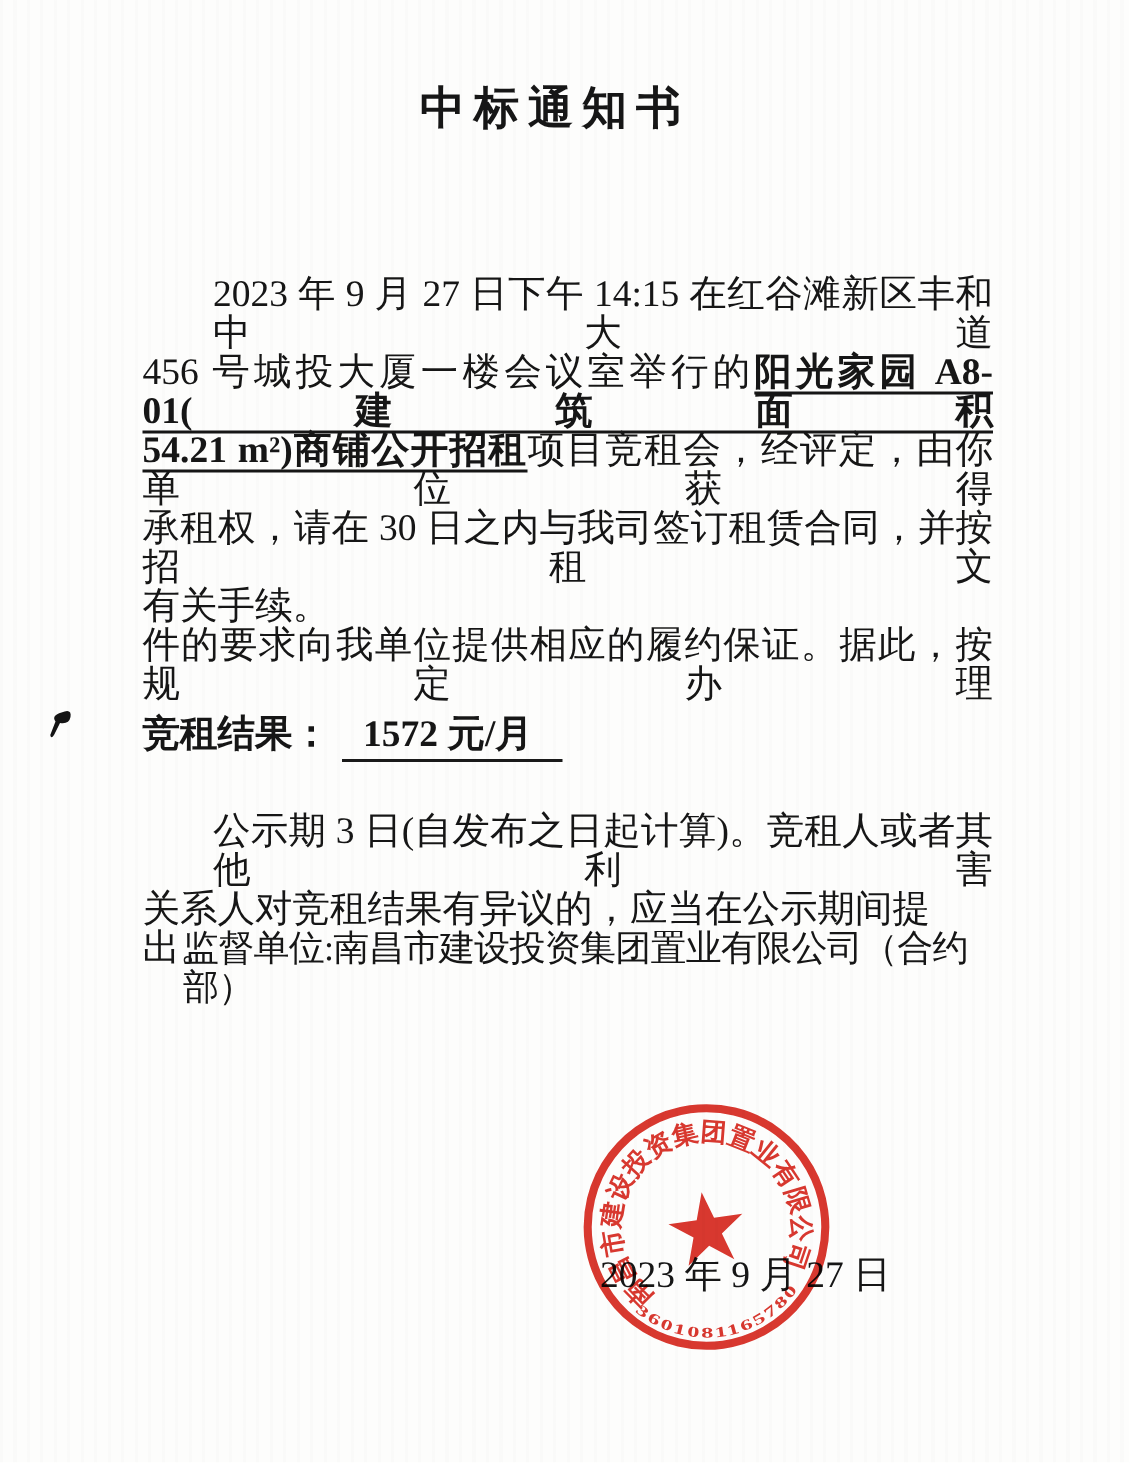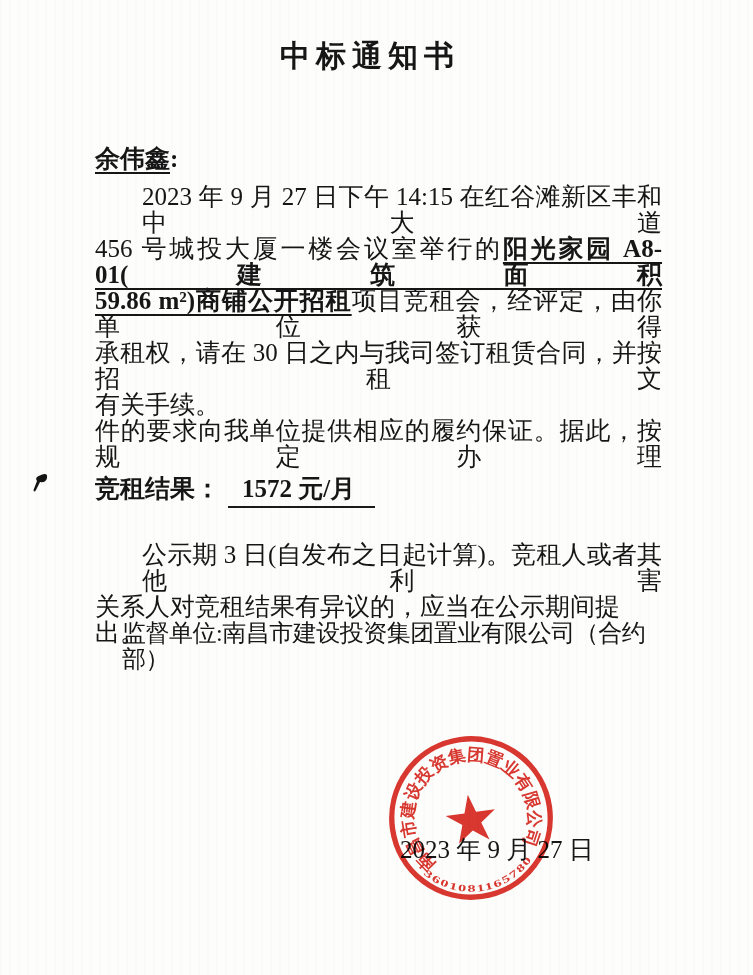--- a/index.html
+++ b/index.html
@@ -4,21 +4,21 @@
 <style>
   html,body { margin:0; padding:0; background:#ffffff; }
   .page {
     position:relative; width:753px; height:975px; overflow:hidden;
     background:#fdfdfc;
     background-image: repeating-linear-gradient(90deg, rgba(0,0,0,0.012) 0 2px, transparent 2px 9px);
     font-family:"Liberation Serif","DejaVu Serif",serif;
     color:#161616;
   }
   .doc-title {
-    position:absolute; top:36px; left:60px; width:620px;
+    position:absolute; top:52px; left:60px; width:620px;
     text-align:center; font-size:30px; font-weight:700; letter-spacing:6px;
   }
   .body-col { position:absolute; left:95px; width:567px; }
   .addressee { top:142px; font-size:25px; font-weight:700; }
   .addressee .u-name { text-decoration:underline; text-decoration-thickness:2px; text-underline-offset:5px; }
   .para1 { top:184px; }
   .para2 { top:542px; }
   .tline { font-size:25px; line-height:26px; white-space:normal; }
   .tline.just { text-align:justify; text-align-last:justify; }
   .tline.ind  { padding-left:47px; }
@@ -41,28 +41,25 @@
   .seal text { font-family:"Liberation Serif","DejaVu Serif",serif; font-weight:700; }
   .ink-mark { position:absolute; left:28px; top:468px; }
 </style>
 </head>
 <body>
 
 <div class="page">
 
   <div class="doc-title">中标通知书</div>
 
-  <div class="body-col addressee">
-    <span class="u-name">余伟鑫</span><span>:</span>
-  </div>
 
   <div class="body-col para1">
       <div class="tline just ind"><span>2023 年 9 月 27 日下午 14:15 在红谷滩新区丰和中大道</span></div>
       <div class="tline just"><span>456 号城投大厦一楼会议室举行的</span><span class="b u">阳光家园 A8-01(建筑面积</span></div>
-      <div class="tline just"><span class="b u">59.86 m²)商铺公开招租</span><span>项目竞租会，经评定，由你单位获得</span></div>
+      <div class="tline just"><span class="b u">54.21 m²)商铺公开招租</span><span>项目竞租会，经评定，由你单位获得</span></div>
       <div class="tline just"><span>承租权，请在 30 日之内与我司签订租赁合同，并按招租文</span></div>
       <div class="tline"><span>有关手续。</span></div>
       <div class="tline just"><span>件的要求向我单位提供相应的履约保证。据此，按规定办理</span></div>
     </div>
 
   <div class="body-col result-line">
     <span>竞租结果：</span><span class="value">1572 元/月</span>
   </div>
 
   <div class="body-col para2">

